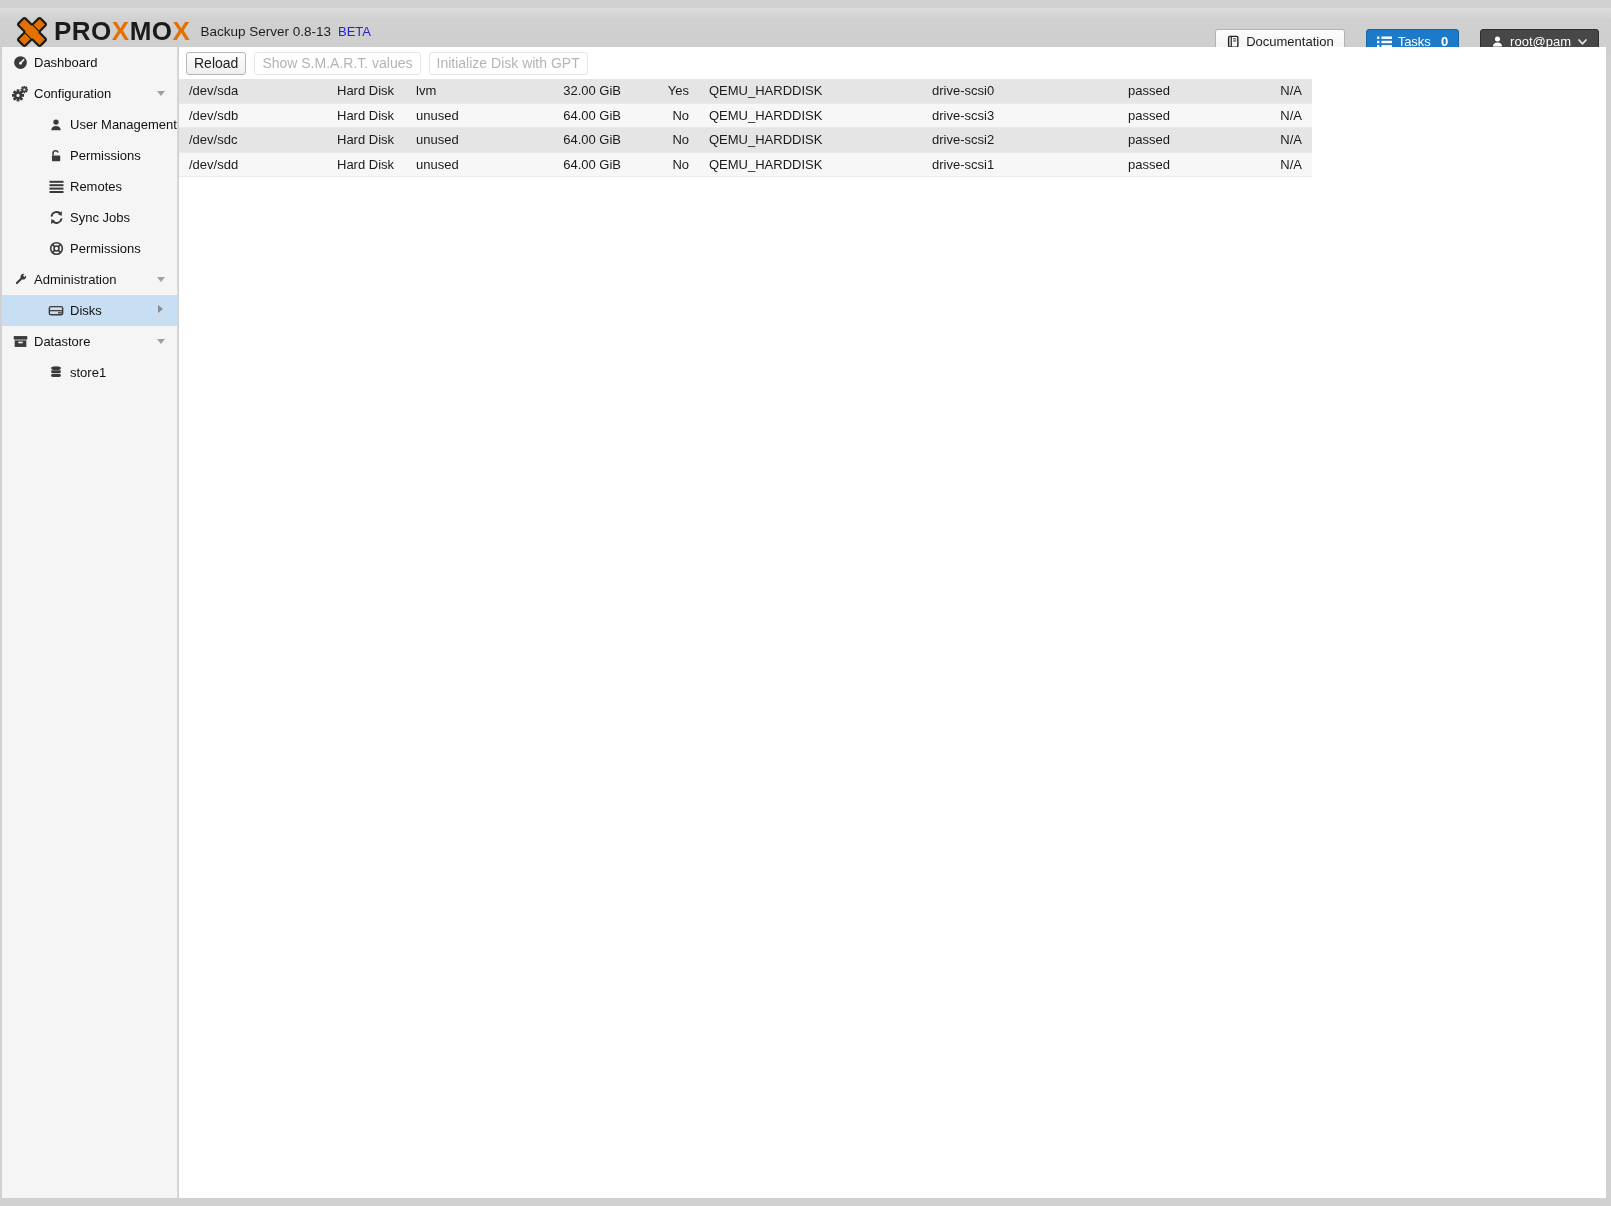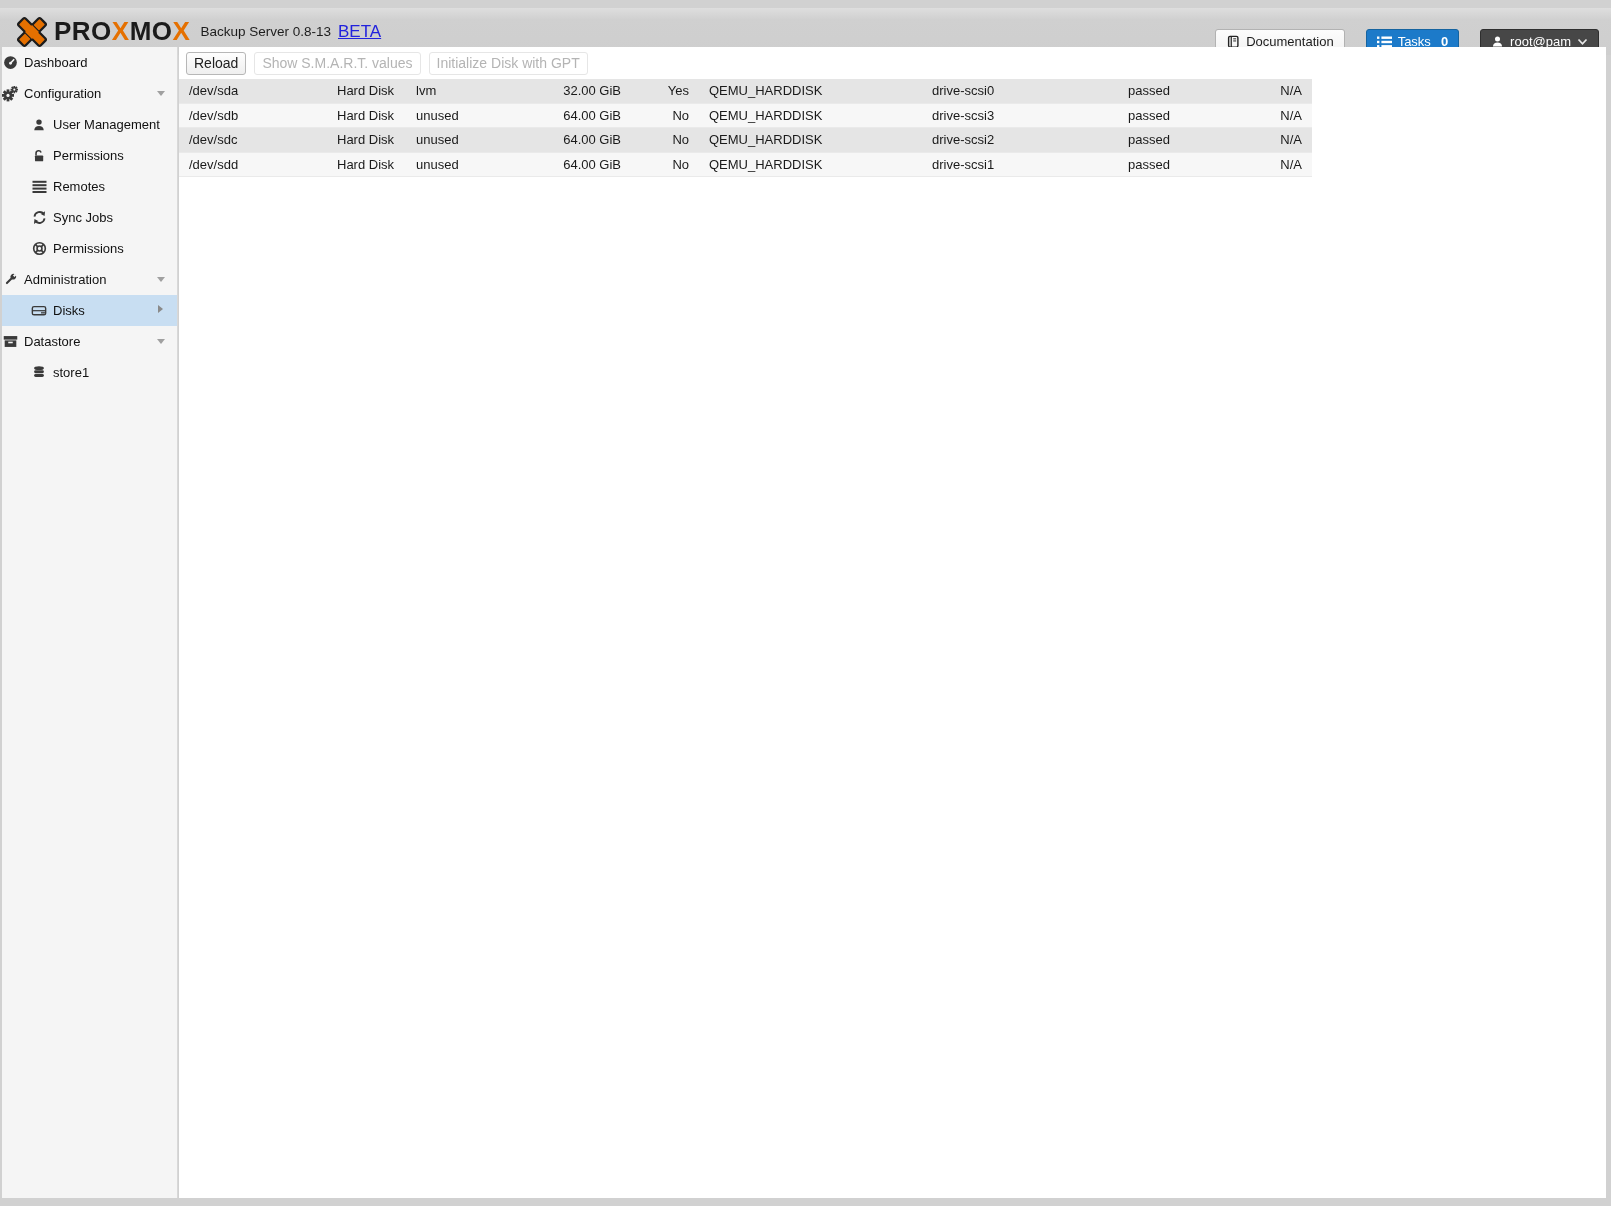--- a/index.html
+++ b/index.html
@@ -10,43 +10,43 @@
   .topbar {
     position:absolute; top:8px; left:0; width:1611px; height:47px;
     background:linear-gradient(to bottom,#dedede 0,#d0d0d0 25%,#cecece 100%);
     display:flex; align-items:center; padding:0 12px 0 14px;
   }
   .brand { display:flex; align-items:center; }
   .brand-mark { width:36px; height:36px; margin-right:4px; }
   .brand-text { font-size:26px; font-weight:bold; letter-spacing:0.5px; color:#1b1b1b; }
   .brand-text .or { color:#E57000; }
   .top-title { font-size:13.5px; color:#1d1d1d; margin-left:10px; }
-  .beta-link { font-size:17px; margin-left:7px; color:#2222dd; text-decoration:underline; cursor:pointer; }
+  .beta-link { font-size:13px; margin-left:7px; color:#2222dd; cursor:pointer; }
   .top-actions { margin-left:auto; display:flex; align-items:center; gap:21px;margin-top:20px; }
   .tb-btn {
     height:25px; border-radius:3px; font-size:13px; display:flex; align-items:center;
     padding:0 10px; gap:6px; cursor:pointer; border:1px solid #a9a9a9;
   }
   .tb-btn.light { background:linear-gradient(#fdfdfd,#f2f2f2); color:#1c1c1c; border-color:#b2b2b2; }
   .tb-btn.blue  { background:#1c7ac9; border-color:#15639f; color:#fff; }
   .tb-btn.dark  { background:#474747; border-color:#2e2e2e; color:#fff; }
   .tb-btn .count { font-weight:bold; margin-left:4px; }
   .tb-btn svg { display:block; }
 
   
   .sidebar {
     position:absolute; top:47px; left:2px; width:176px; bottom:8px;
     background:#f5f5f5; border-right:1px solid #d8d8d8;
   }
   .side-item {
     position:relative; height:31px; display:flex; align-items:center;
     font-size:13px; color:#111; cursor:pointer;
   }
-  .side-item.lvl0 { }
-  .side-item.lvl1 { padding-left:29px; }
+  .side-item.lvl0 { padding-left:10px; }
+  .side-item.lvl1 { padding-left:46px; }
   .side-item.selected { background:#c8def2; }
   .side-item .icn { width:16px; height:16px; margin-right:6px; flex:0 0 16px; display:flex; align-items:center; justify-content:center; }
   .side-item .icn svg { display:block; }
   .expander-down {
     position:absolute; right:12px; top:13px; width:0; height:0;
     border-left:4.5px solid transparent; border-right:4.5px solid transparent;
     border-top:5px solid #a0a0a0; cursor:pointer;
   }
   .expander-right {
     position:absolute; right:14px; top:10px; width:0; height:0;

